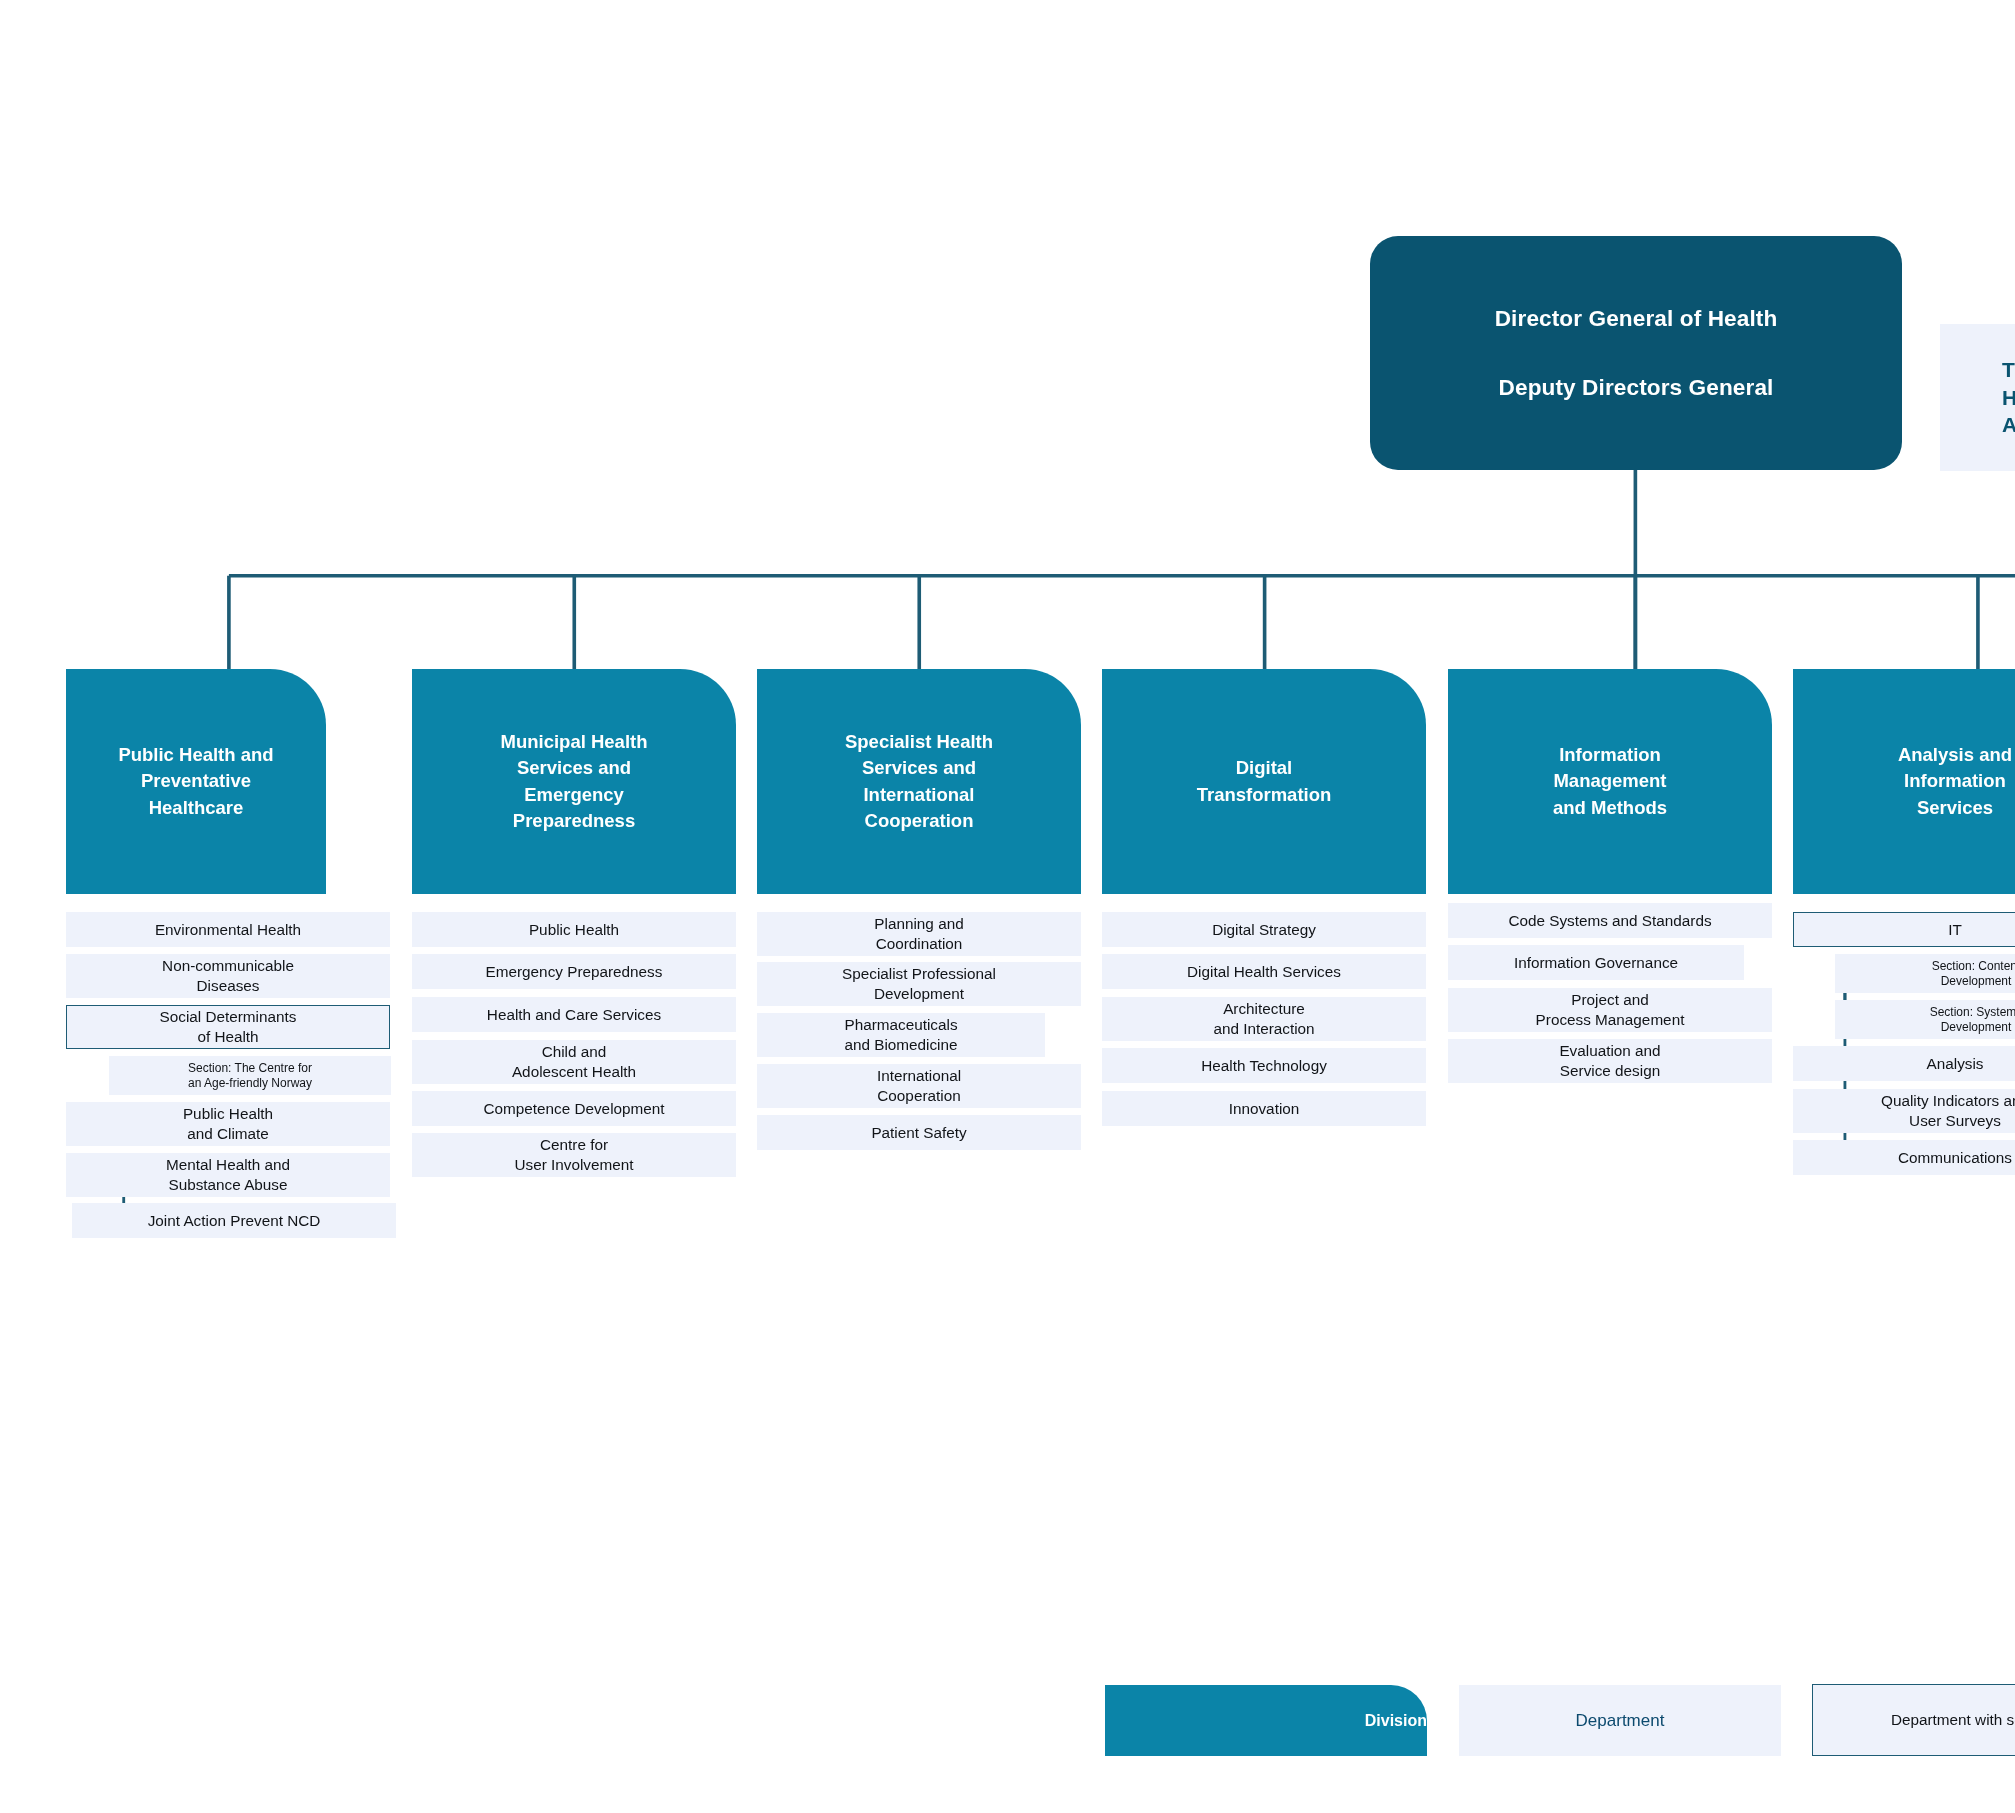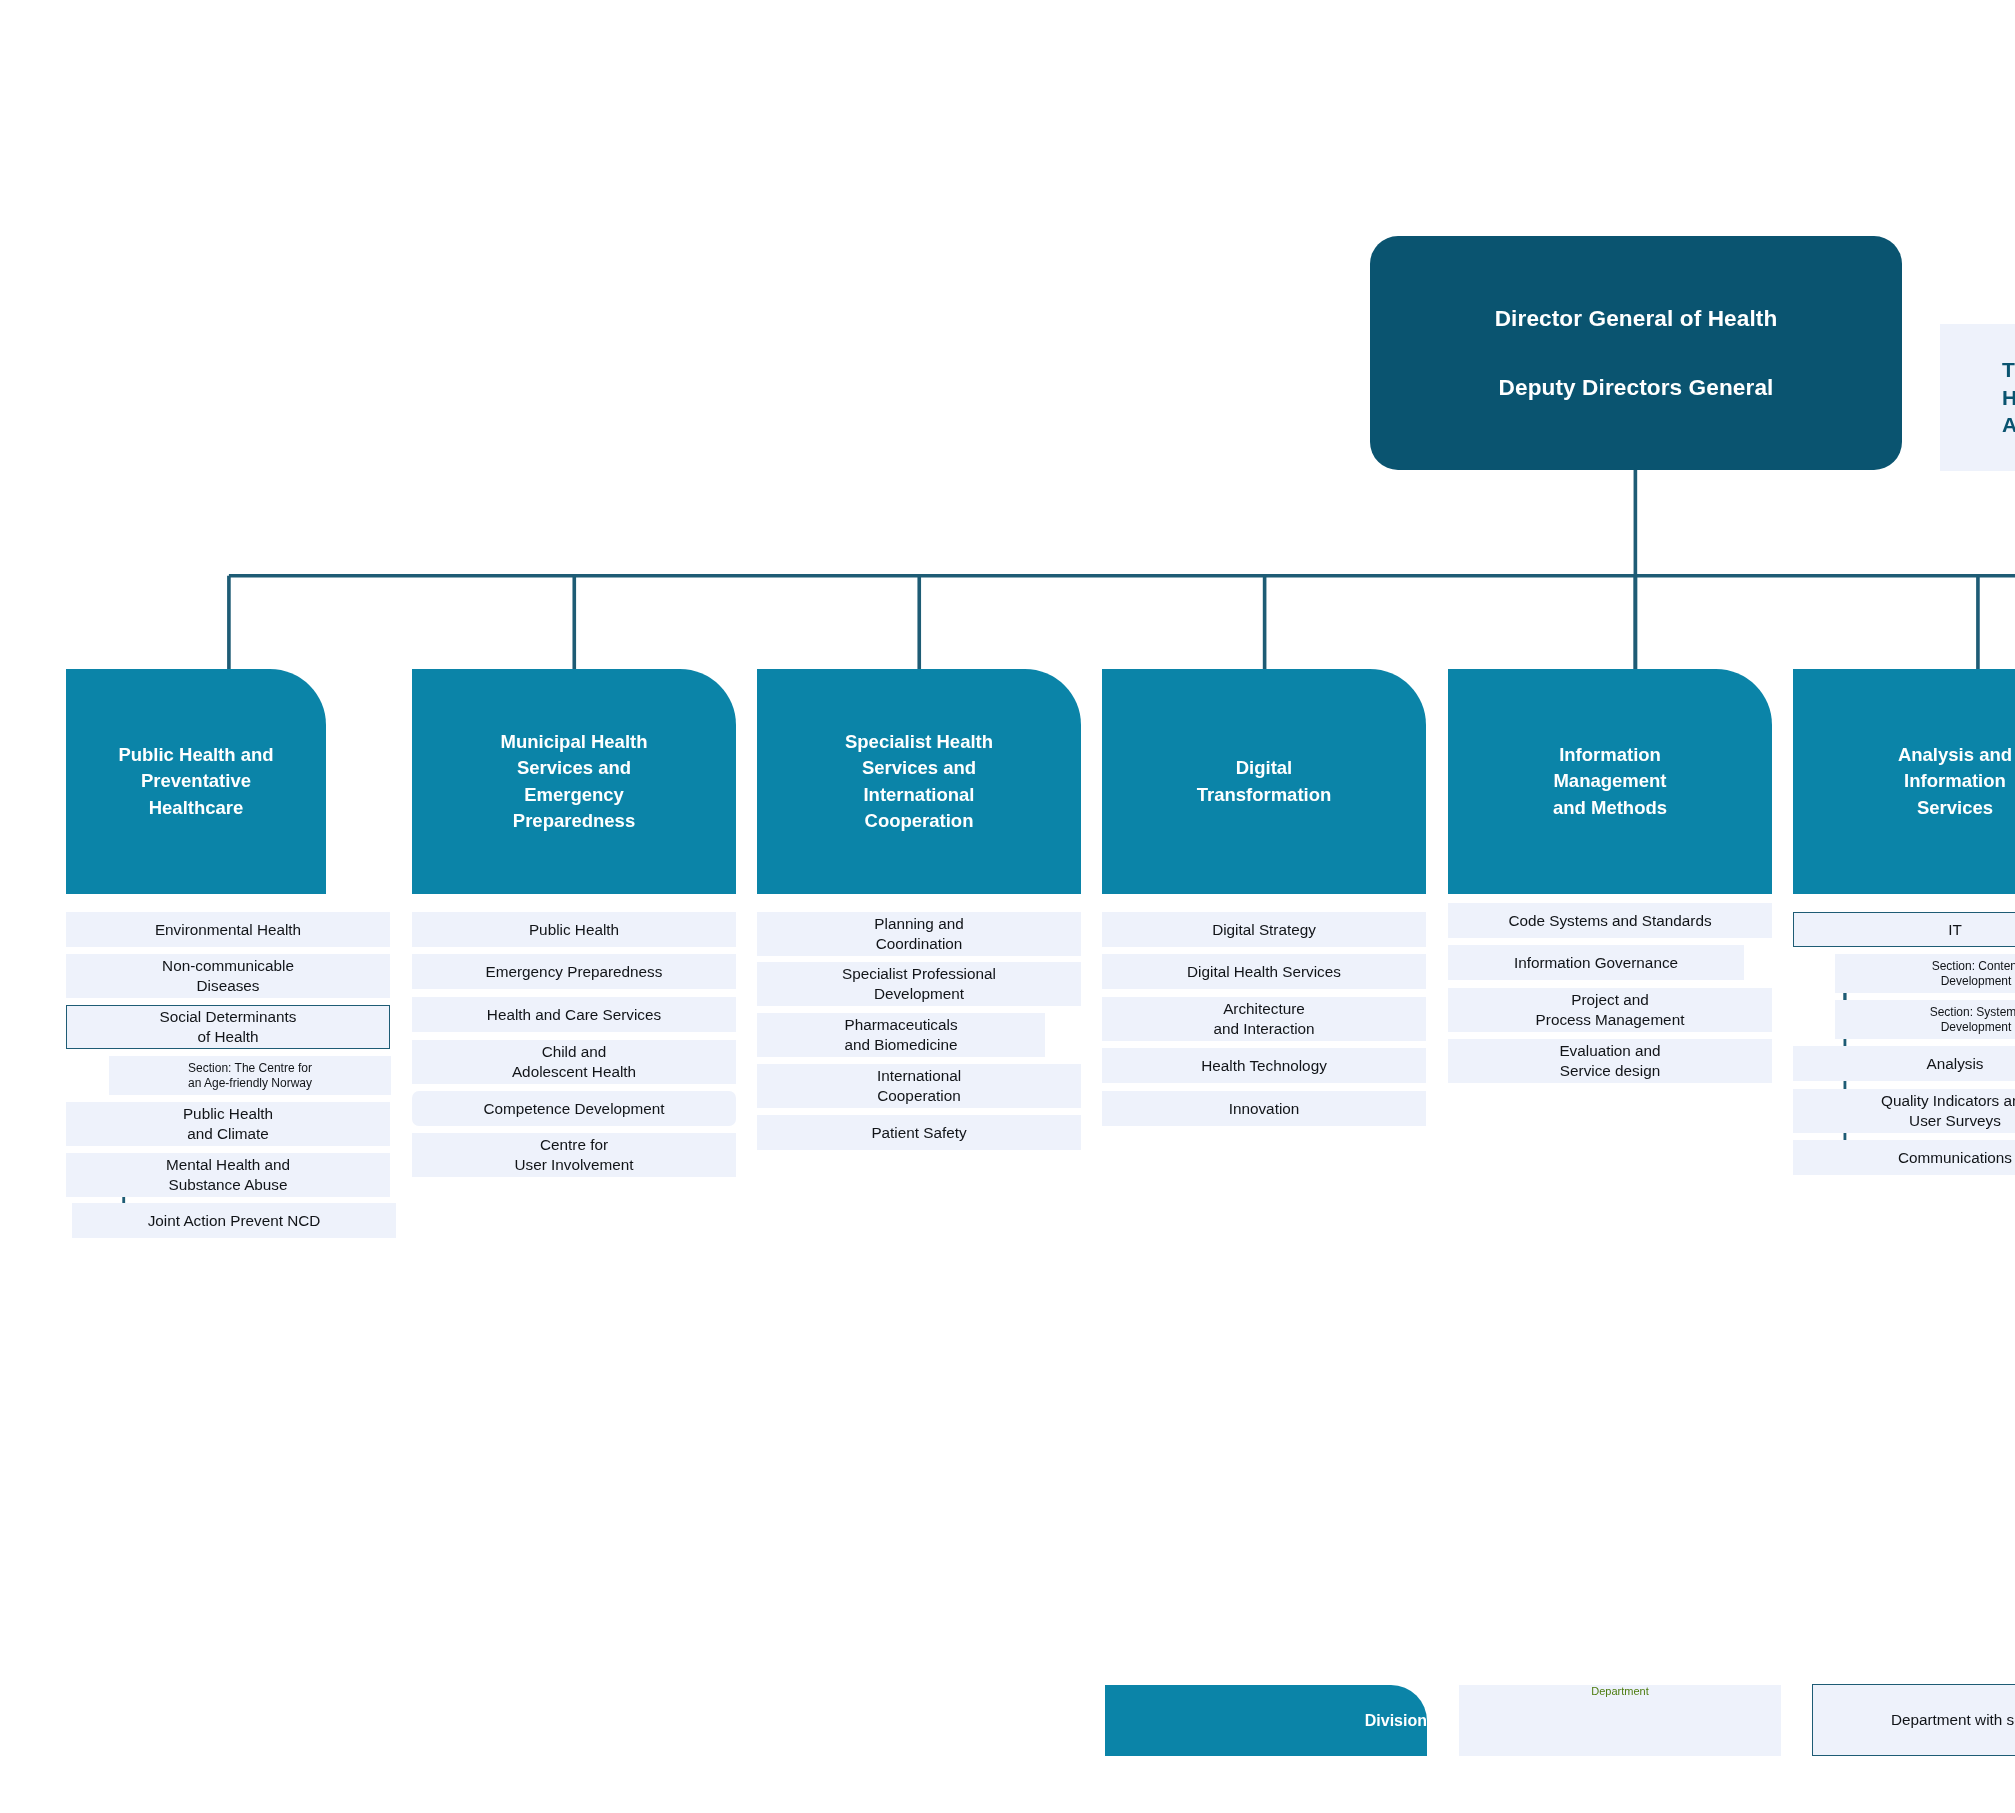--- a/index.html
+++ b/index.html
@@ -92,23 +92,23 @@
     background:#0b84a8;
     color:#ffffff;
     font-weight:bold;
     border-top-right-radius:36px;
     font-size:16px;
     display:flex;align-items:center;justify-content:flex-end;
   }
   .legend-dept{
     position:absolute;
     background:#eef2fb;
-    color:#4d7c0f;
-    font-size:11px;
-    display:flex;justify-content:center;
+    color:#0c4a6e;
+    font-size:17px;
+    display:flex;align-items:center;justify-content:center;
   }
   .legend-sect{
     position:absolute;
     background:#eef2fb;
     color:#111418;
     border:1.6px solid #1e5c75;
     font-size:15.3px;
     box-sizing:border-box;
     display:flex;align-items:center;justify-content:center;
   }
@@ -228,21 +228,21 @@
         <div>
           <div>Health and Care Services</div>
         </div>
       </div>
       <div class="dept" style="left: 412px; top: 1040px; width: 324px; height: 44px; text-align: center;">
         <div>
           <div>Child and</div>
           <div>Adolescent Health</div>
         </div>
       </div>
-      <div class="dept" style="left: 412px; top: 1091px; width: 324px; height: 35px; border-radius: 7px;">
+      <div class="dept" style="left: 412px; top: 1091px; width: 324px; height: 35px;">
         <div>
           <div>Competence Development</div>
         </div>
       </div>
       <div class="dept" style="left: 412px; top: 1133px; width: 324px; height: 44px;">
         <div>
           <div>Centre for</div>
           <div>User Involvement</div>
         </div>
       </div>

